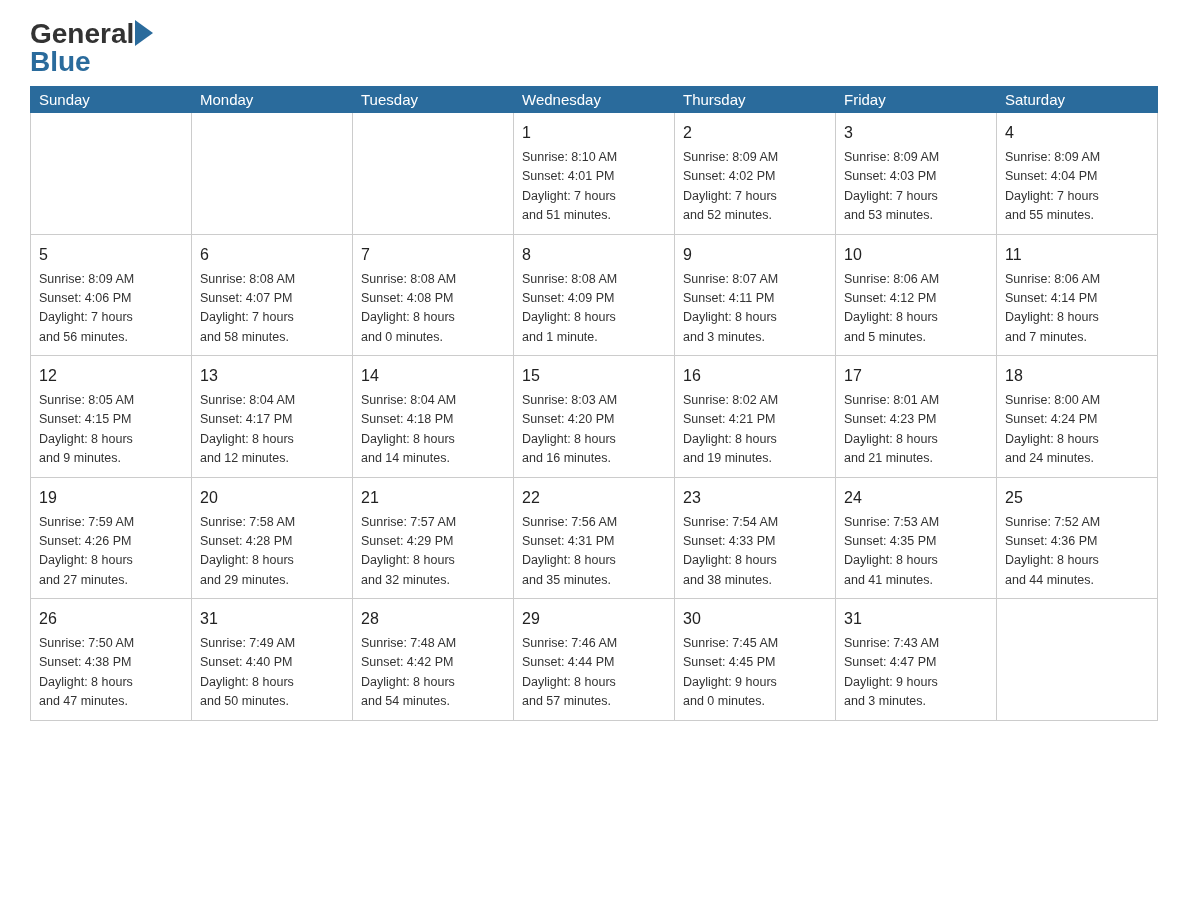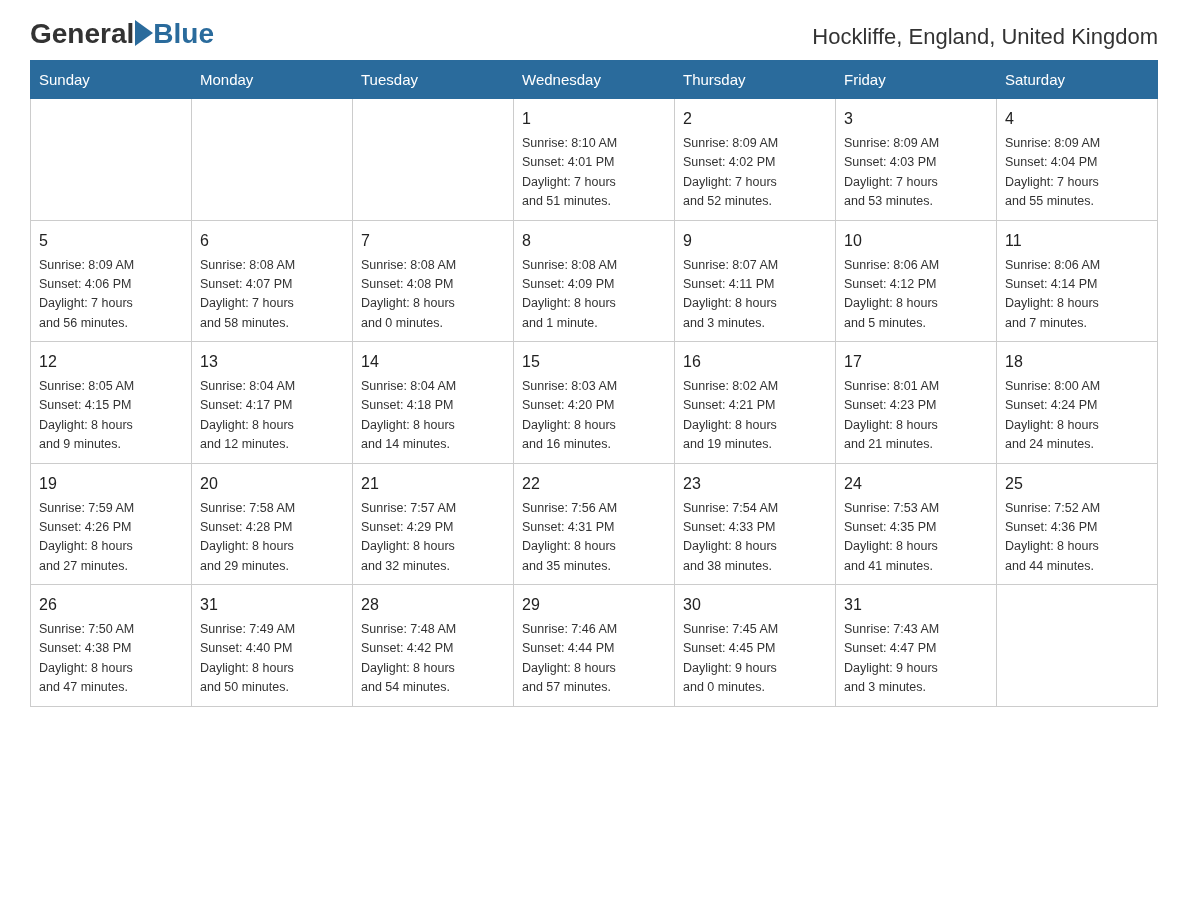--- a/index.html
+++ b/index.html
@@ -11,20 +11,21 @@
       padding: 20px 30px;
     }
     .header {
       display: flex;
       justify-content: space-between;
       align-items: flex-start;
       margin-bottom: 10px;
     }
     .logo {
       display: flex;
+      flex-direction: column;
       align-items: flex-start;
       text-align: center;
     }
     .logo-text {
       display: flex;
       align-items: center;
     }
     .title-section {
       text-align: right;
     }
@@ -40,21 +41,21 @@
       margin-top: 4px;
     }
     table {
       width: 100%;
       border-collapse: collapse;
       margin-top: 10px;
     }
     th {
       background-color: #2a6b9c;
       color: white;
-      padding: 10px 8px;
+      padding: 4px 8px;
       font-size: 15px;
       font-weight: normal;
       text-align: left;
       border: 1px solid #2a6b9c;
     }
     td {
       vertical-align: top;
       padding: 8px 8px;
       border: 1px solid #ccc;
       width: calc(100% / 7);
@@ -111,21 +112,20 @@
 
 <div class="header">
   <div class="logo">
     <div class="logo-text">
       <span class="logo-general-part">General</span>
       <span class="logo-triangle"></span>
     </div>
     <span class="logo-blue-part">Blue</span>
   </div>
   <div class="title-section">
-    <div class="location">Hockliffe, England, United Kingdom</div>
   </div>
 </div>
 
 <table>
   <thead>
     <tr>
     <th>Sunday</th>
         <th>Monday</th>
         <th>Tuesday</th>
         <th>Wednesday</th>

